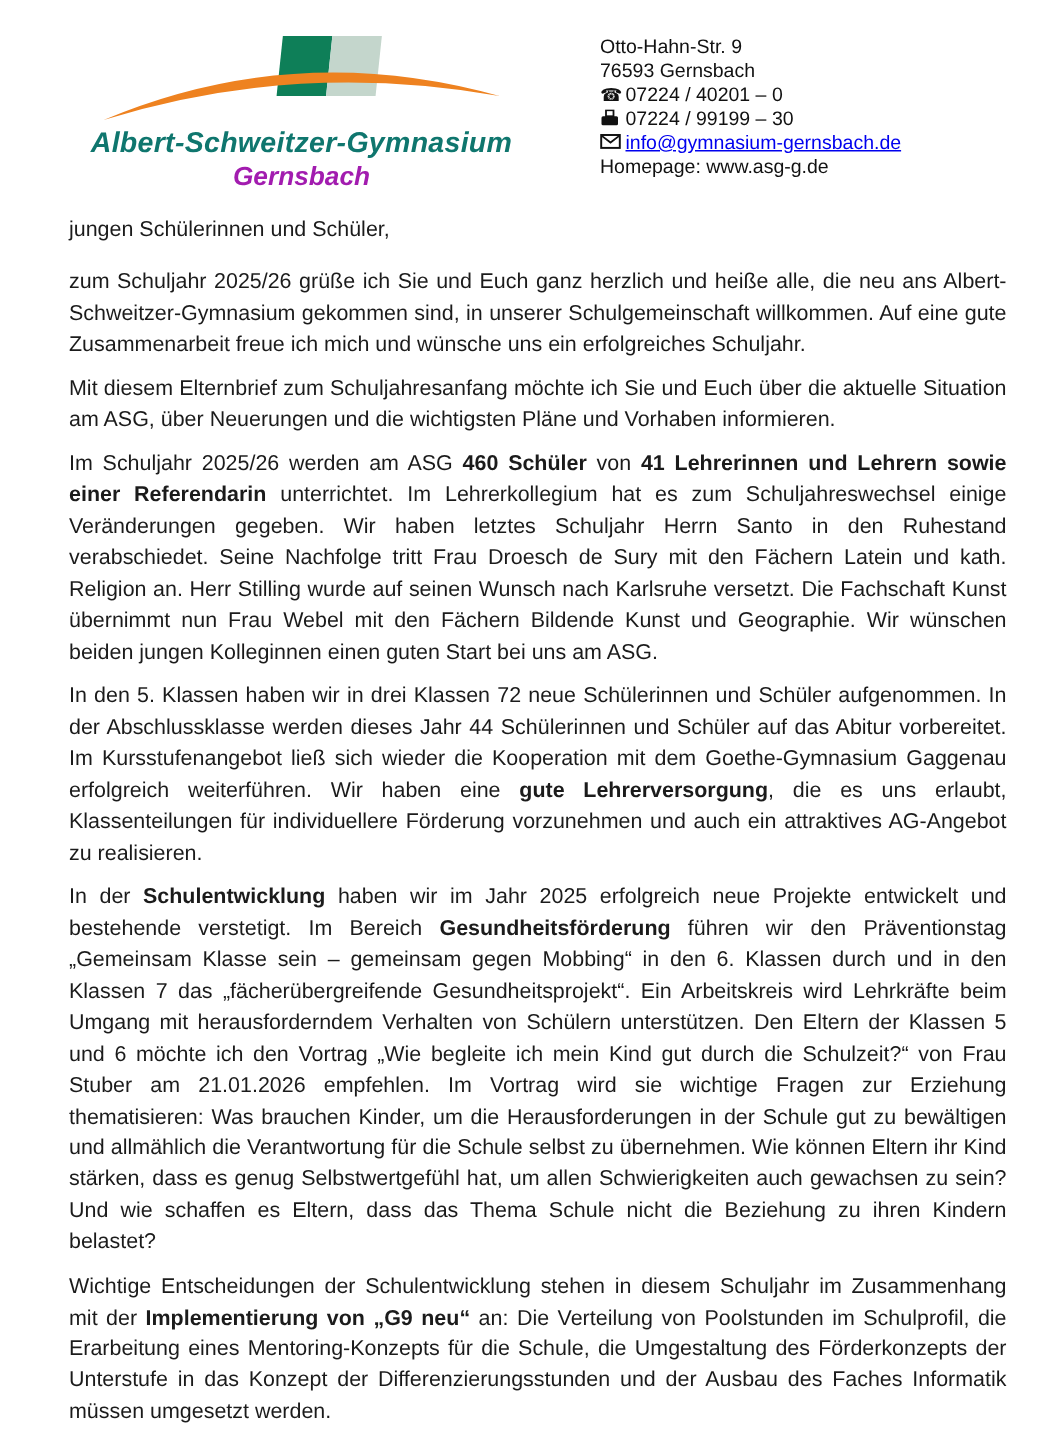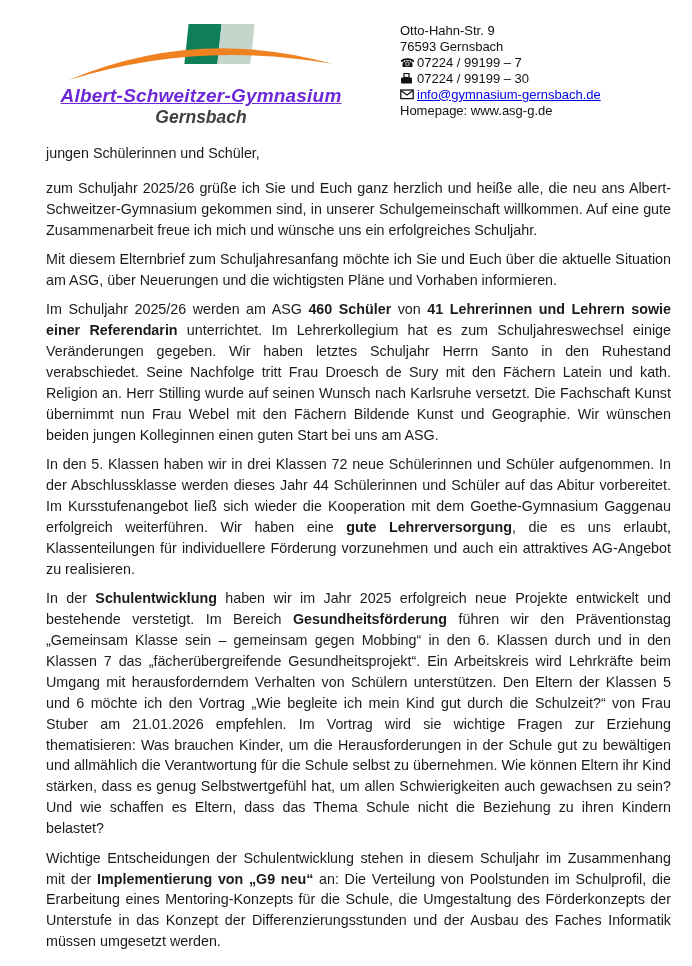--- a/index.html
+++ b/index.html
@@ -6,22 +6,22 @@
   body{
     width:692px;height:966px;overflow:hidden;
     font-family:"Liberation Sans",sans-serif;
     color:#1b1b1b;
   }
   .page{width:692px;height:966px;position:relative;}
   
   .header{display:flex;padding:20px 18px 0 60px;}
   .logo{width:282px;text-align:center;}
   .logo-art{display:block;margin:0 auto;}
-  .logo-name{color:#6d28d9;font-weight:bold;font-style:italic;font-size:19px;line-height:23px;letter-spacing:.2px;text-decoration:underline;}
-  .logo-city{color:#404040;font-weight:bold;font-style:italic;font-size:17.5px;line-height:21px;}
+  .logo-name{color:#0f766e;font-weight:bold;font-style:italic;font-size:19px;line-height:23px;letter-spacing:.2px;}
+  .logo-city{color:#a21caf;font-weight:bold;font-style:italic;font-size:17.5px;line-height:21px;}
   .contact{margin-left:auto;width:274px;font-size:13px;line-height:15.9px;padding-top:3px;color:#111;}
   .contact .row{display:flex;align-items:center;}
   .ic{display:inline-flex;width:17px;justify-content:flex-start;align-items:center;font-size:12px;line-height:12px;}
   a.mail{color:#0000ee;text-decoration:underline;cursor:pointer;text-align:center;}
   
   .date{ text-align:right;padding-right:92px;margin-top:18px;font-size:14.8px;}
   .greeting{margin:15px 0 0 46px;font-size:14.3px;line-height:20.9px;}
   .body{margin:14px 21px 0 46px;font-size:14.3px;line-height:20.9px;text-align:justify;hyphens:auto;-webkit-hyphens:auto;}
   .body p.para{margin:0 0 8.5px 0;}
   .b{font-weight:bold;}
@@ -43,21 +43,21 @@
       </svg>
       <div class="logo-name">Albert-Schweitzer-Gymnasium</div>
       <div class="logo-city">Gernsbach</div>
     </div>
 
     <div class="contact">
       <div>Otto-Hahn-Str. 9</div>
       <div>76593 Gernsbach</div>
       <div class="row">
         <span class="ic">☎</span>
-        <span>07224 / 99199 – 7</span>
+        <span>07224 / 40201 – 0</span>
       </div>
       <div class="row">
         <span class="ic">
           <svg width="13" height="12" viewBox="0 0 13 12" aria-hidden="true">
             <rect x="4" y="0.5" width="5" height="4" fill="none" stroke="#111" stroke-width="1.2"></rect>
             <rect x="1" y="4.5" width="11" height="6" rx="1" fill="#111"></rect>
           </svg>
         </span>
         <span>07224 / 99199 – 30</span>
       </div>

